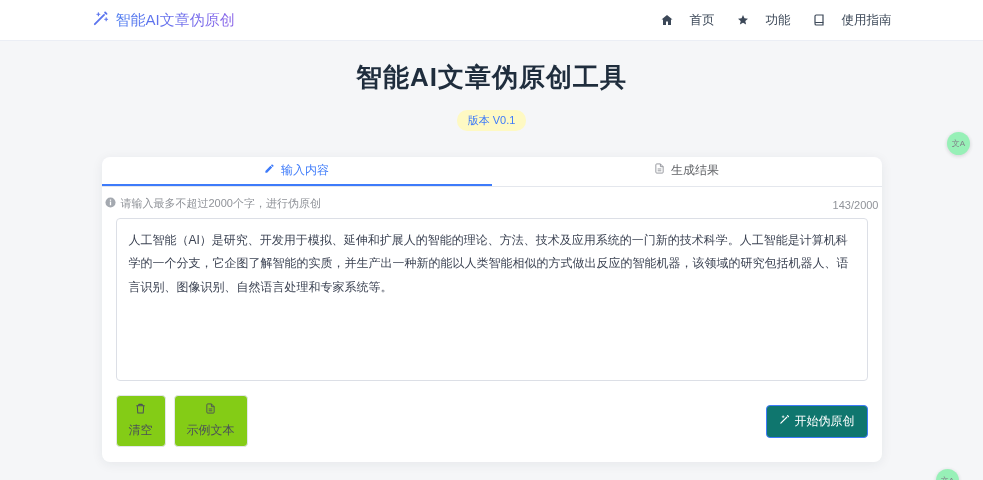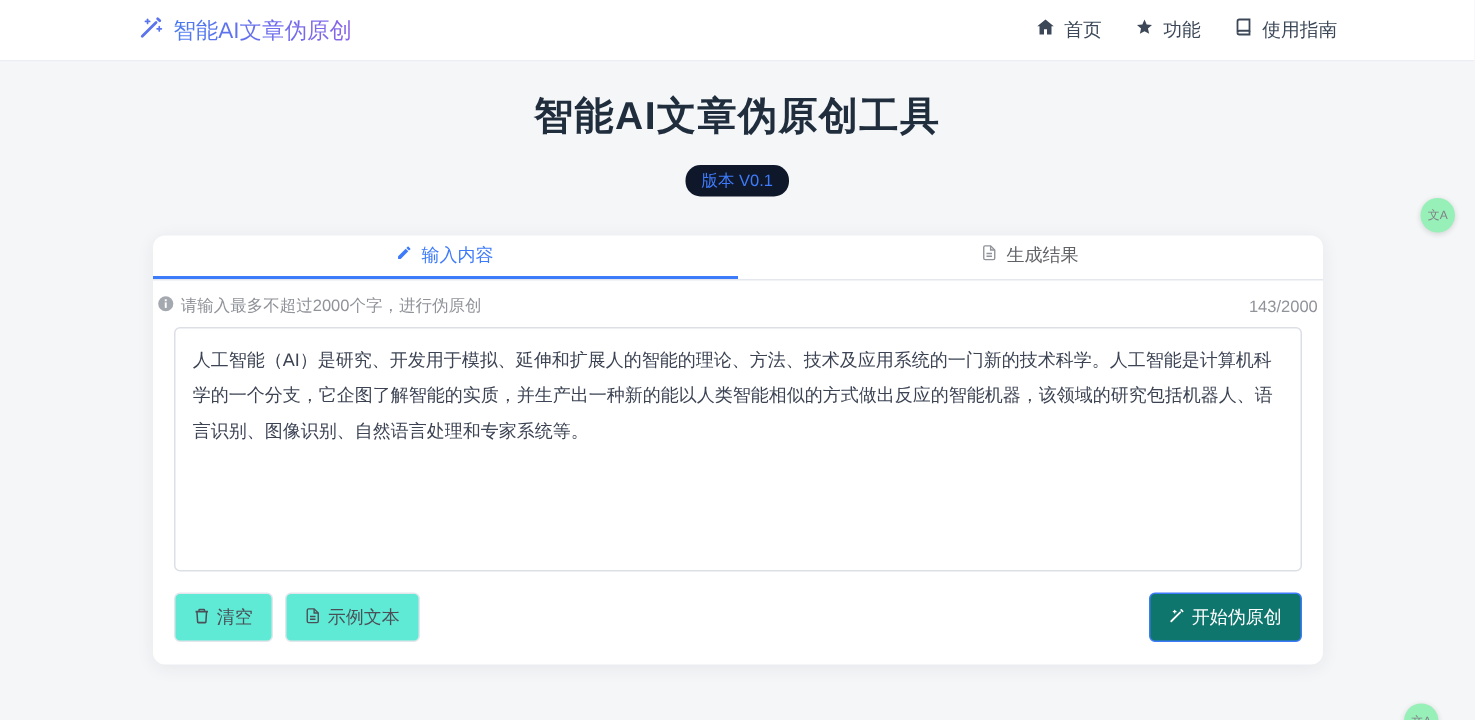--- a/index.html
+++ b/index.html
@@ -34,21 +34,21 @@
     cursor: pointer;
   }
   .logo-text {
     background: linear-gradient(90deg, #4a7af0, #8a63e8);
     -webkit-background-clip: text;
     background-clip: text;
     color: transparent;
   }
   .nav { display: flex; align-items: center; gap: 22px; }
   .nav-item {
-    display: flex; gap: 7px;
+    display: flex; align-items: center; gap: 17px;
     font-size: 12.5px; color: #3c4858; cursor: pointer;
   }
   .nav-item svg { display: block; }
   
   .hero { text-align: center; padding-top: 19px; }
   .hero-title {
     font-size: 26px;
     font-weight: bold;
     color: #1f2d3d;
     letter-spacing: 1px;
@@ -59,21 +59,21 @@
     font-size: 12.5px;
     line-height: 1.65;
     color: #6b7280;
   }
   .version-badge {
     display: inline-block;
     margin-top: 15px;
     padding: 3px 11px;
     font-size: 11px;
     color: #3e7bfa;
-    background: #0f172a;
+    background: #fef9c3;
     border-radius: 10px;
   }
   
   .card {
     width: 780px;
     margin: 26px auto 0;
     background: #ffffff;
     border-radius: 8px;
     box-shadow: 0 2px 12px rgba(31,45,61,0.07);
     overflow: hidden;
@@ -128,23 +128,24 @@
     display: inline-flex;
     align-items: center;
     gap: 5px;
     font-size: 12px;
     padding: 7px 12px;
     border-radius: 4px;
     cursor: pointer;
     font-family: inherit;
   }
   .btn-plain {
-    background: #5eead4;
+    background: #84cc16;
     border: 1px solid #e3e6eb;
     color: #4b5058;
+    flex-direction: column;
   }
   .btn-primary {
     margin-left: auto;
     background: #0f766e;
     border: 1px solid #3e7bfa;
     color: #ffffff;
   }
   
   .float-translate {
     position: fixed;

